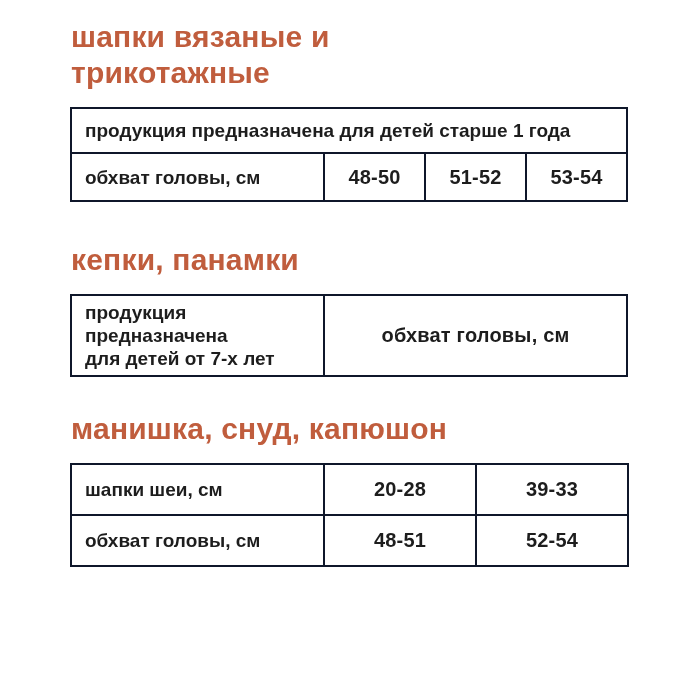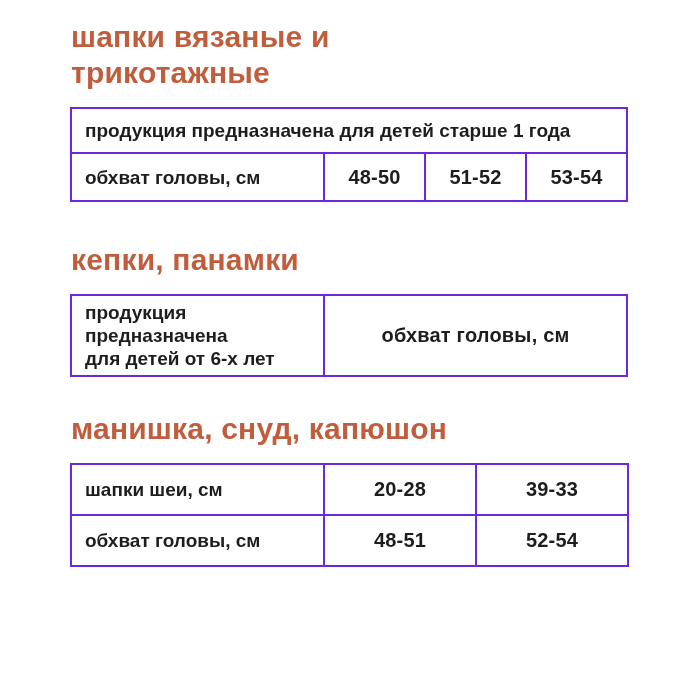--- a/index.html
+++ b/index.html
@@ -34,21 +34,21 @@
   }
   table.tbl {
     border-collapse: collapse;
     table-layout: fixed;
     width: 558px;
   }
   .tbl td {
     border: 2px solid #dba globalization;
   }
   .tbl td {
-    border: 2px solid #6d28d9;
+    border: 2px solid #0f172a;
     font-weight: 700;
     vertical-align: middle;
     overflow: hidden;
   }
   .lbl {
     text-align: left;
     padding: 5px 10px 5px 13px;
     font-size: 19px;
     line-height: 23px;
     white-space: pre-line;
@@ -103,21 +103,21 @@
     <table class="tbl t2">
       <colgroup>
         <col class="c-label">
           <col class="c-val">
           <col class="c-val">
           <col class="c-val">
       </colgroup>
       <tbody>
         <tr>
           <td class="lbl">продукция предназначена
-для детей от 6-х лет</td>
+для детей от 7-х лет</td>
           <td colspan="3" class="val">обхват головы, см</td>
         </tr>
       </tbody>
     </table>
   </section>
 
   <section class="sec sec3">
     <h2 class="heading">манишка, снуд, капюшон</h2>
     <table class="tbl t3">
       <colgroup>

